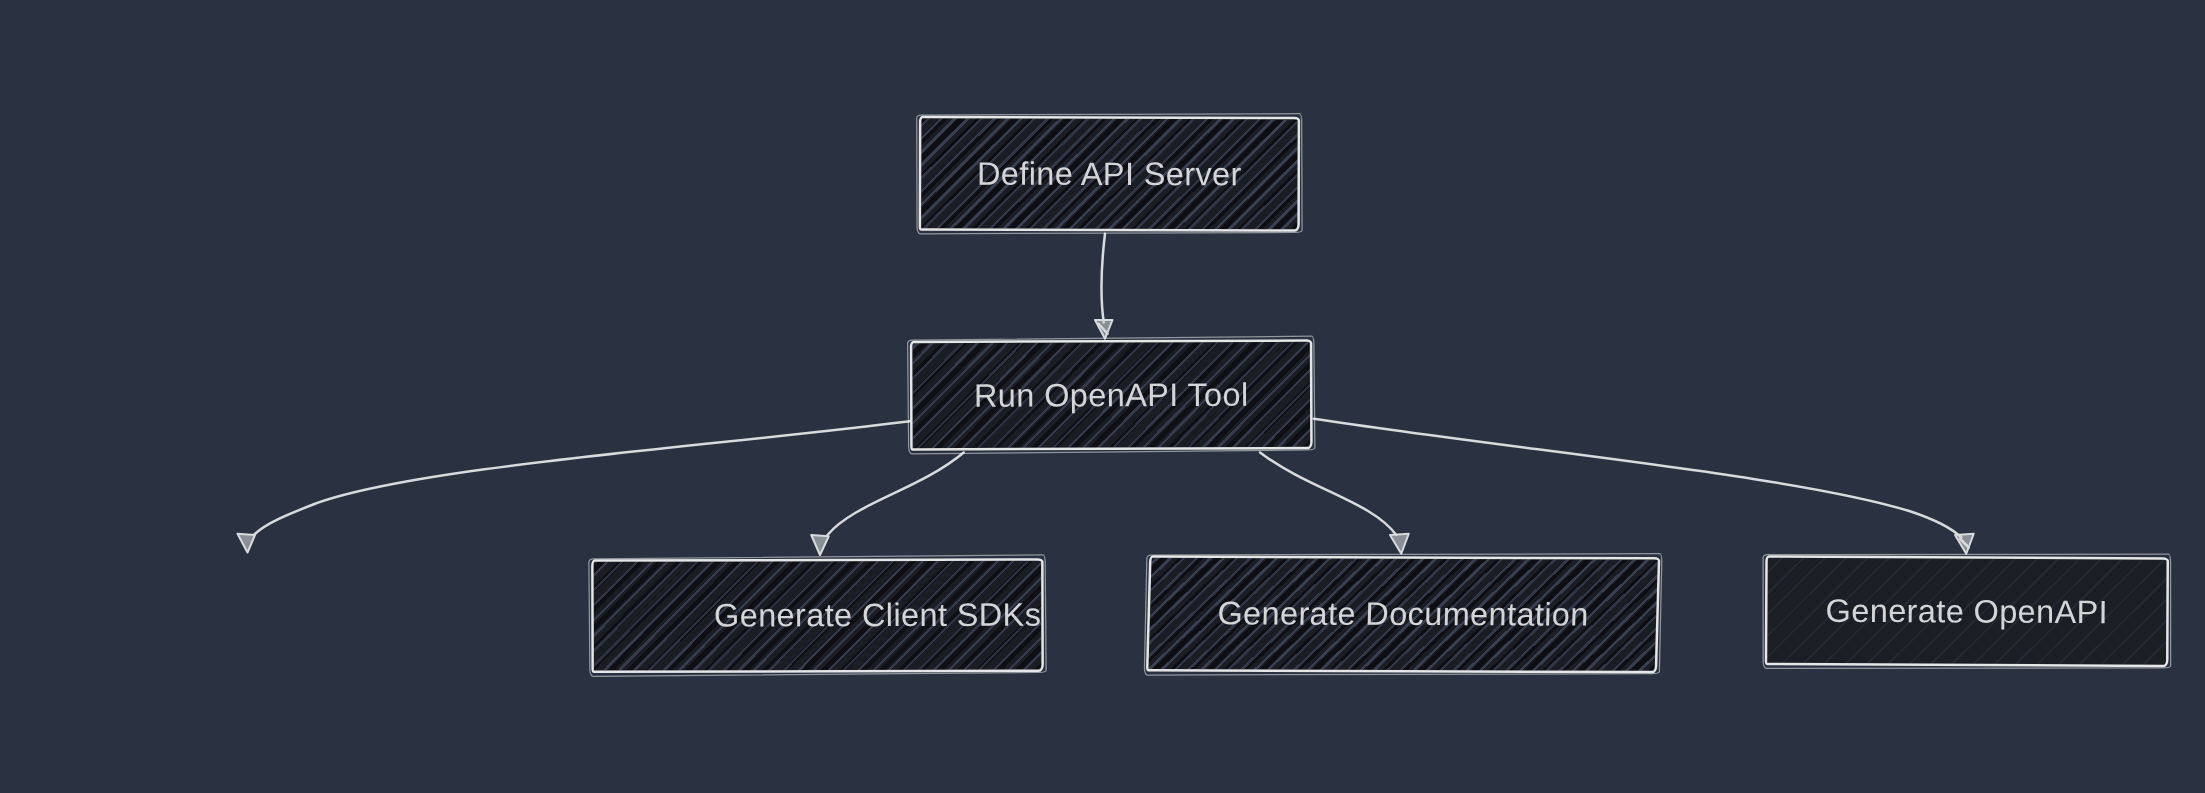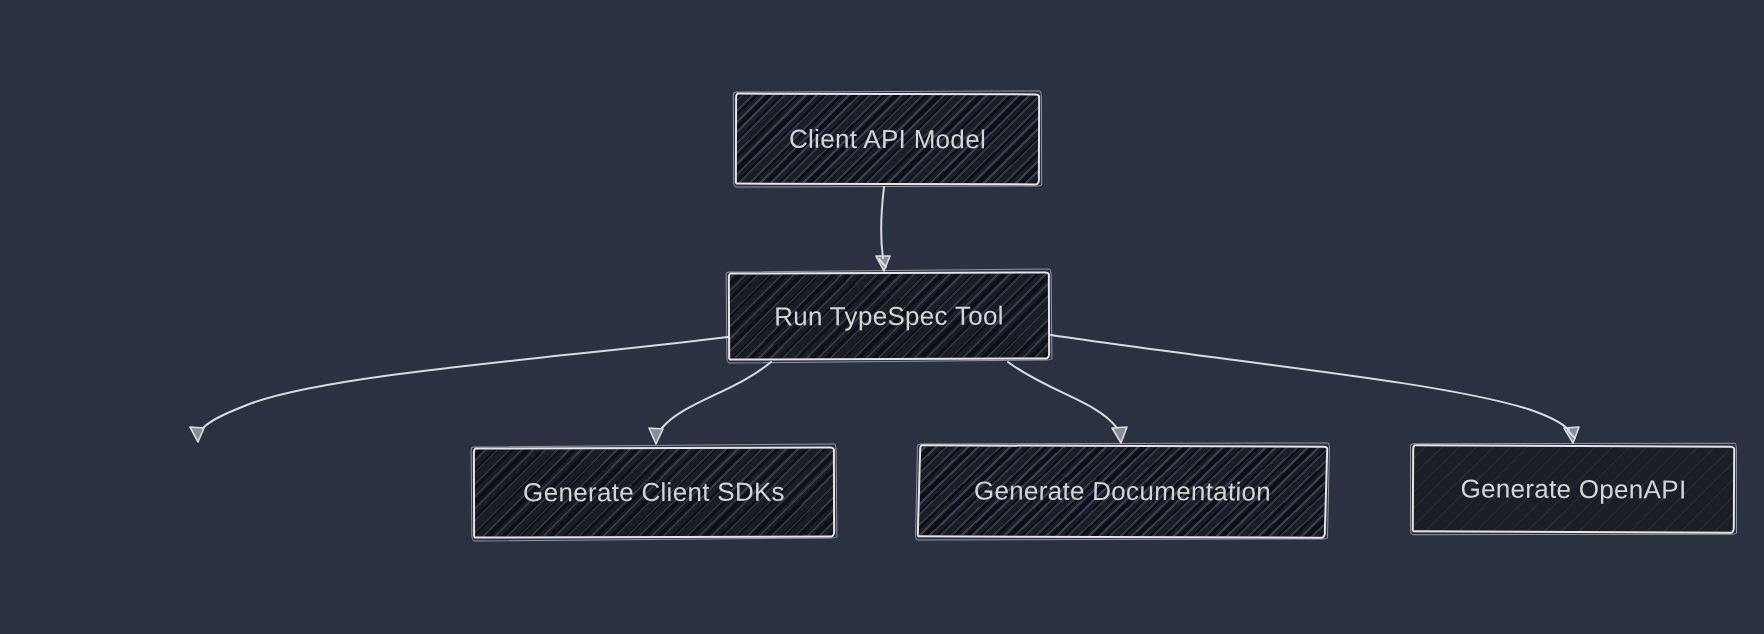--- a/index.html
+++ b/index.html
@@ -70,21 +70,21 @@
   .node--solid {
     background:
       repeating-linear-gradient(-45deg, rgba(128,140,190,0.10) 0px, rgba(128,140,190,0.10) 1.5px, transparent 1.5px, transparent 12px),
       #1b1e25;
   }
   .node-label { position: relative; z-index: 2; }
 
   #node-define   { left: 735px;  top: 93px;  width: 305px; height: 92px; transform: rotate(0.15deg); }
   #node-run      { left: 728px;  top: 272px; width: 322px; height: 88px; transform: rotate(-0.2deg); }
   #node-server   { left: 22px;   top: 445px; width: 368px; height: 95px; }
-  #node-client   { left: 473px;  top: 447px; width: 362px; height: 91px; transform: rotate(-0.15deg); }
+  #node-client   { left: 473px;  top: 447px; width: 362px; height: 91px; transform: rotate(-0.15deg); justify-content: flex-end; }
   #node-docs     { left: 918px;  top: 445px; width: 409px; height: 93px; transform: skewX(-1.4deg) rotate(0.2deg); }
   #node-openapi  { left: 1412px; top: 445px; width: 323px; height: 88px; transform: rotate(0.3deg); }
 </style>
 </head>
 <body>
 
 <div class="canvas">
 
   <svg class="edges" viewBox="0 0 1764 634">
 
@@ -110,25 +110,25 @@
     </g>
 
     <g>
       <path class="link" d="M1051,335 C1230,362 1438,381 1528,409 C1549,416 1562,423 1569,430"></path>
       <path class="head" d="M1564,428 L1579,427 L1573,443 Z"></path>
       <path class="link" d="M1568,431 L1575,438" stroke-width="1"></path>
     </g>
   </svg>
 
   <div class="node node--dense" id="node-define">
-    <span class="node-label">Client API Model</span>
+    <span class="node-label">Define API Server</span>
   </div>
 
   <div class="node" id="node-run">
-    <span class="node-label">Run TypeSpec Tool</span>
+    <span class="node-label">Run OpenAPI Tool</span>
   </div>
 
 
   <div class="node" id="node-client">
     <span class="node-label">Generate Client SDKs</span>
   </div>
 
   <div class="node node--dense" id="node-docs">
     <span class="node-label">Generate Documentation</span>
   </div>

